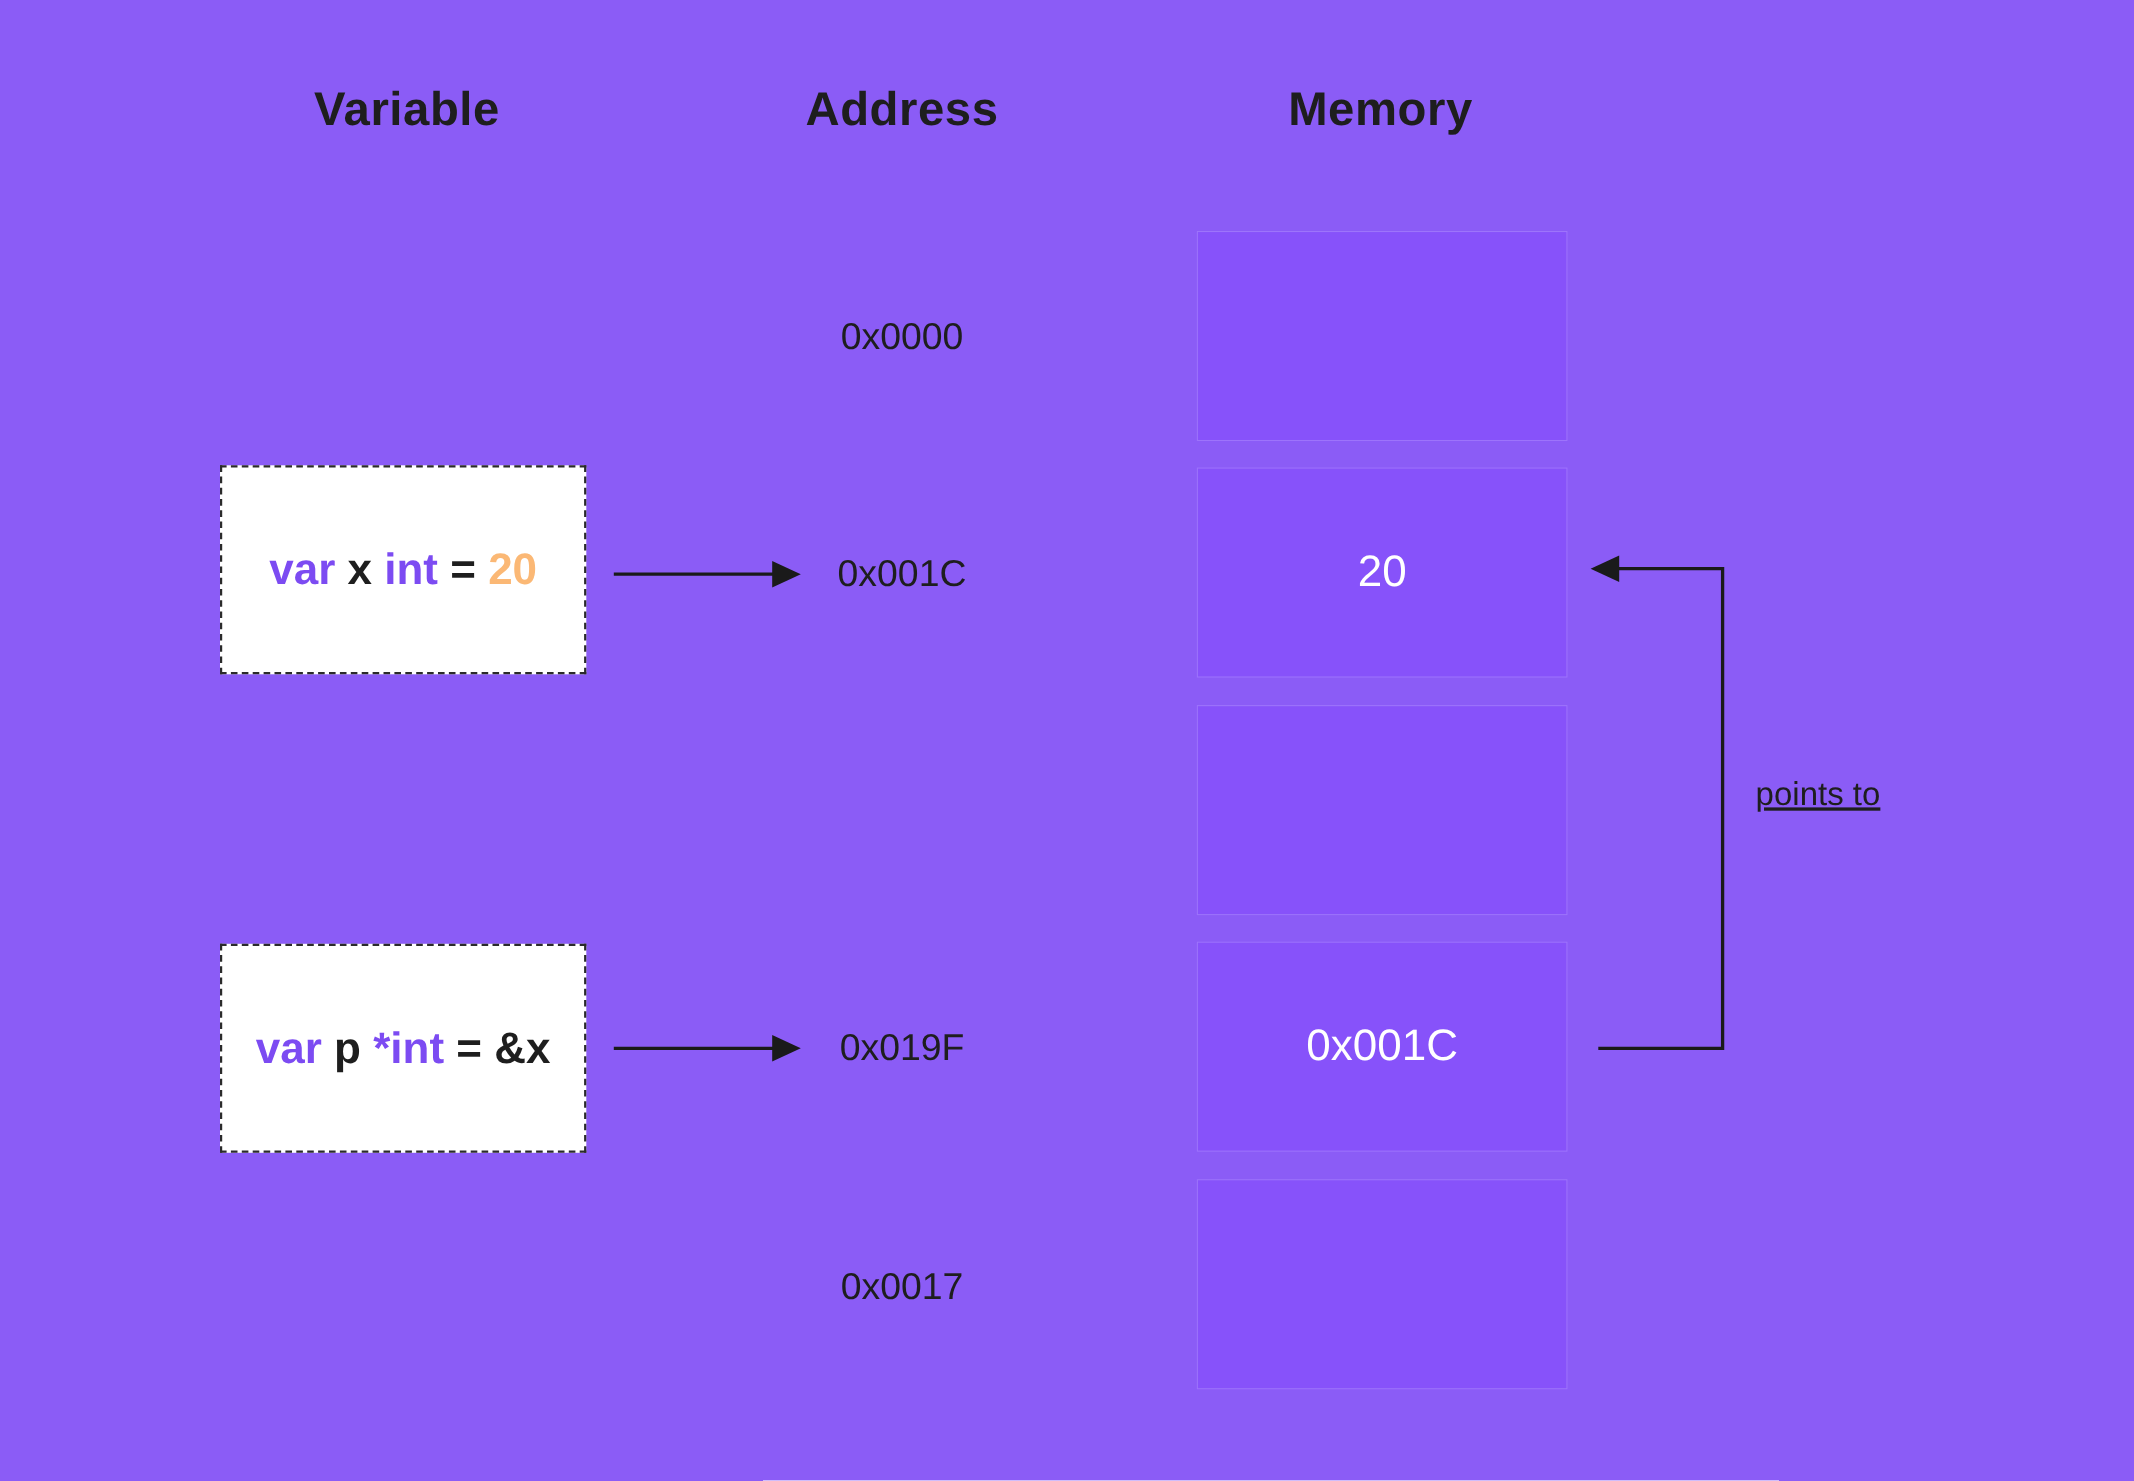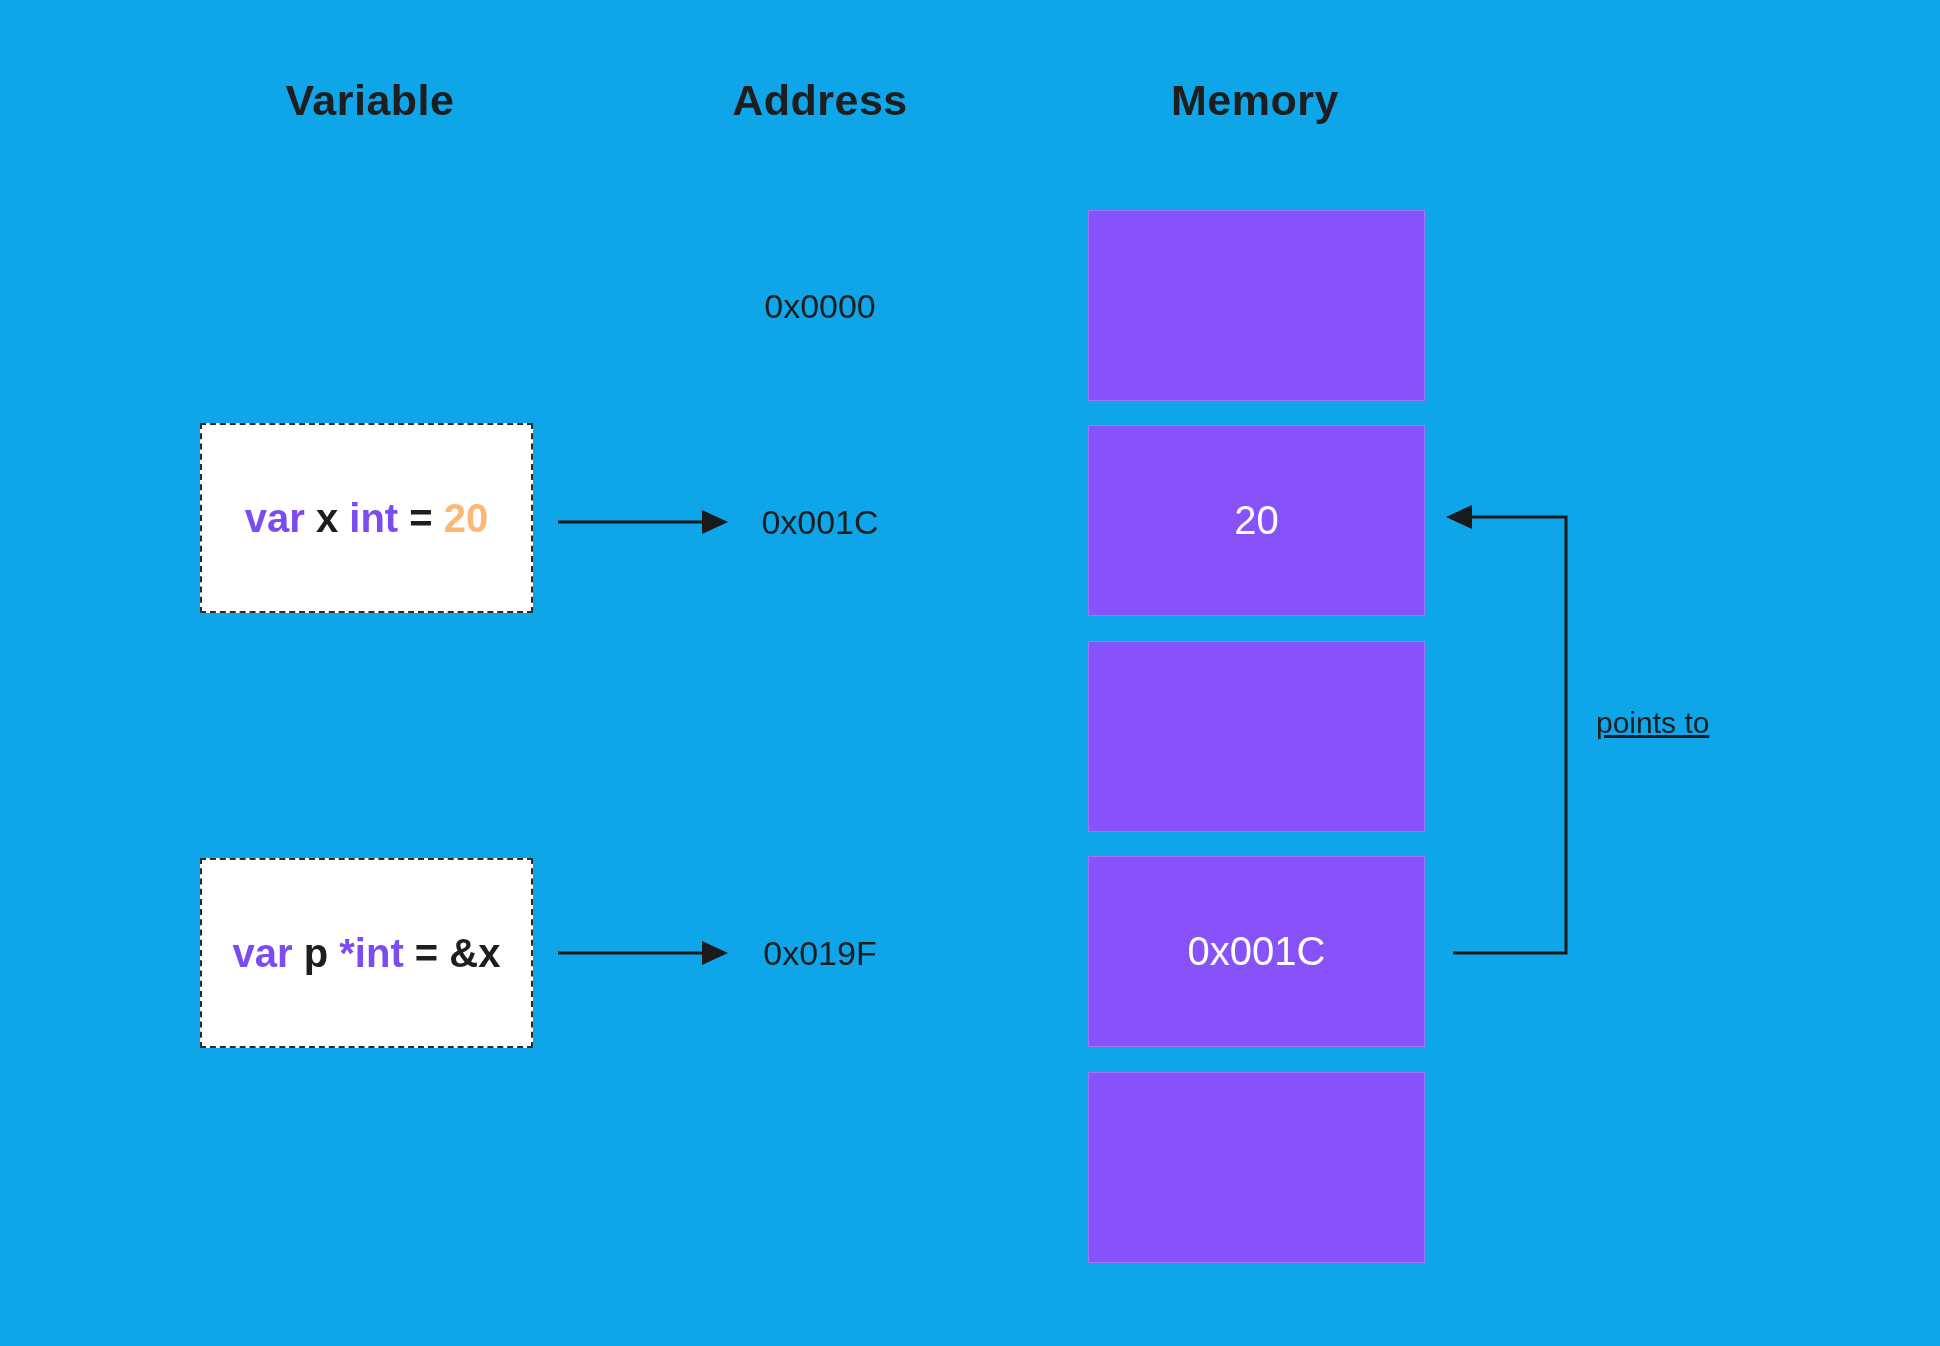--- a/index.html
+++ b/index.html
@@ -5,21 +5,21 @@
   html, body {
     margin: 0;
     padding: 0;
     background: #ffffff;
     font-family: "Liberation Sans", sans-serif;
   }
   .canvas {
     position: relative;
     width: 1940px;
     height: 1346px;
-    background: #0ea5e9;
+    background: #8b5cf6;
     overflow: hidden;
   }
   .hdr {
     position: absolute;
     top: 76px;
     width: 350px;
     text-align: center;
     font-size: 43px;
     font-weight: 700;
     color: var(--dark);
@@ -108,20 +108,21 @@
     <span class="tok-kw">var</span><span class="tok-dark"> x </span><span class="tok-kw">int</span><span class="tok-dark"> = </span><span class="tok-orange">20</span>
   </div>
 
   <div class="varbox varbox-p">
     <span class="tok-kw">var</span><span class="tok-dark"> p </span><span class="tok-kw">*int</span><span class="tok-dark"> = </span><span class="tok-dark">&amp;x</span>
   </div>
 
   <div class="addr" style="top:280px">0x0000</div>
   <div class="addr" style="top:496px">0x001C</div>
   <div class="addr" style="top:927px">0x019F</div>
+  <div class="addr" style="top:1144px">0x0017</div>
 
   <div class="cell" style="top:210px">
       <span></span>
     </div>
   <div class="cell" style="top:425px">
       <span>20</span>
     </div>
   <div class="cell" style="top:641px">
       <span></span>
     </div>

